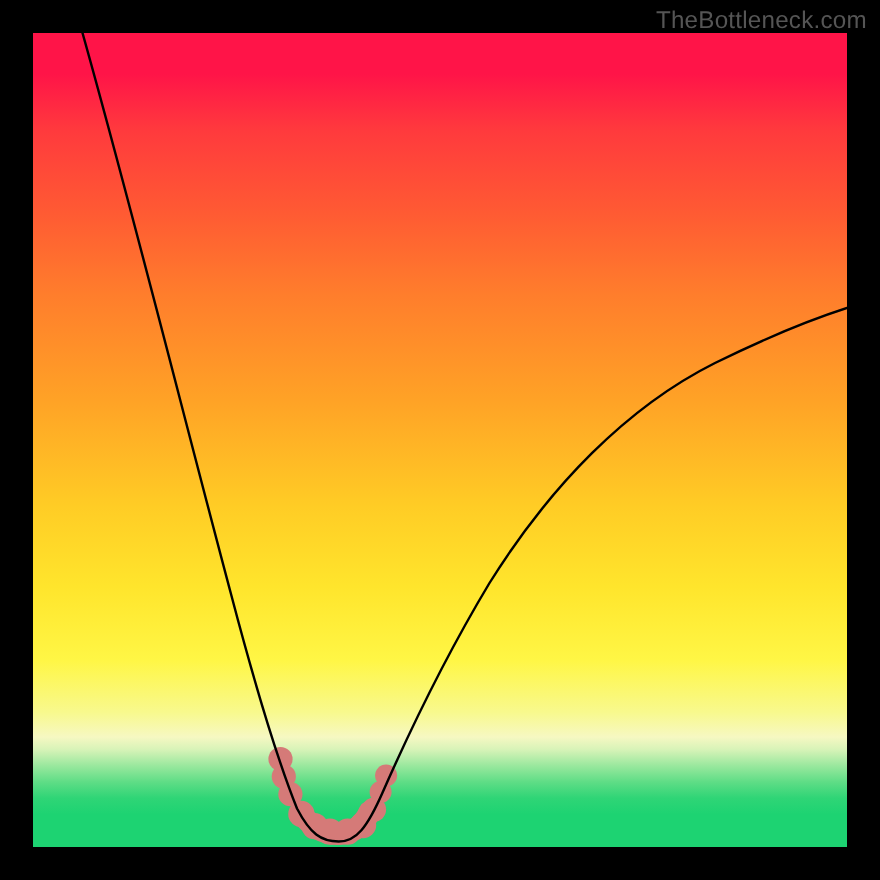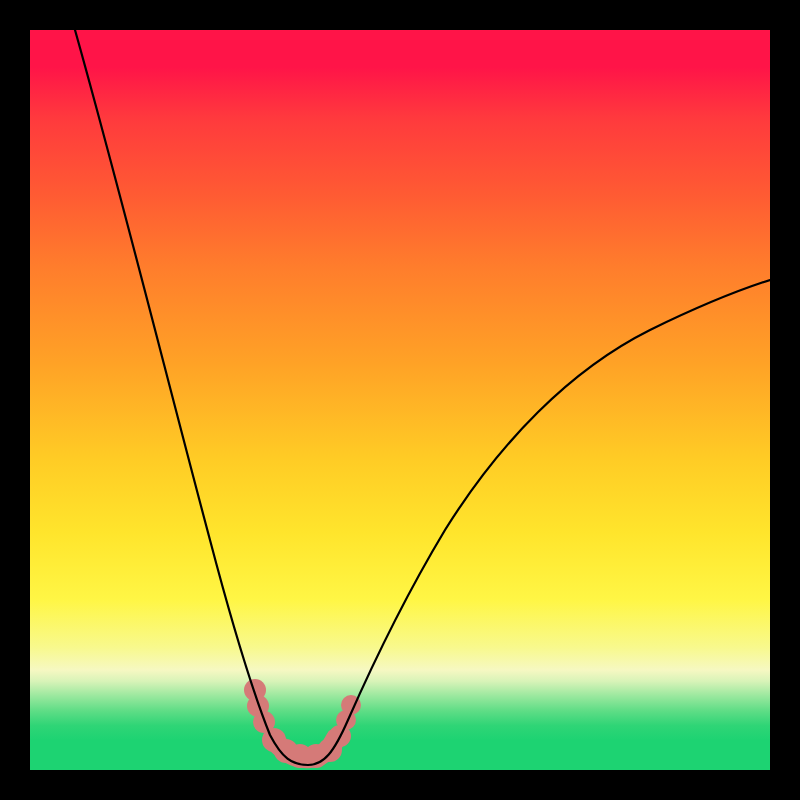--- a/index.html
+++ b/index.html
@@ -82,20 +82,21 @@
 
   .trough-dots {
     fill: #d57a78;
   }
 </style>
 </head>
 <body>
 
 <div class="canvas">
 
+  <div class="watermark">TheBottleneck.com</div>
 
   <div class="plot-area">
 
     <svg class="curve-layer" viewBox="0 0 740 740" preserveAspectRatio="none">
 
       <g>
         <circle class="trough-dots" cx="225" cy="660" r="11"></circle>
         <circle class="trough-dots" cx="228" cy="676" r="11"></circle>
         <circle class="trough-dots" cx="234" cy="692" r="11"></circle>
         <circle class="trough-dots" cx="244" cy="710" r="12"></circle>

